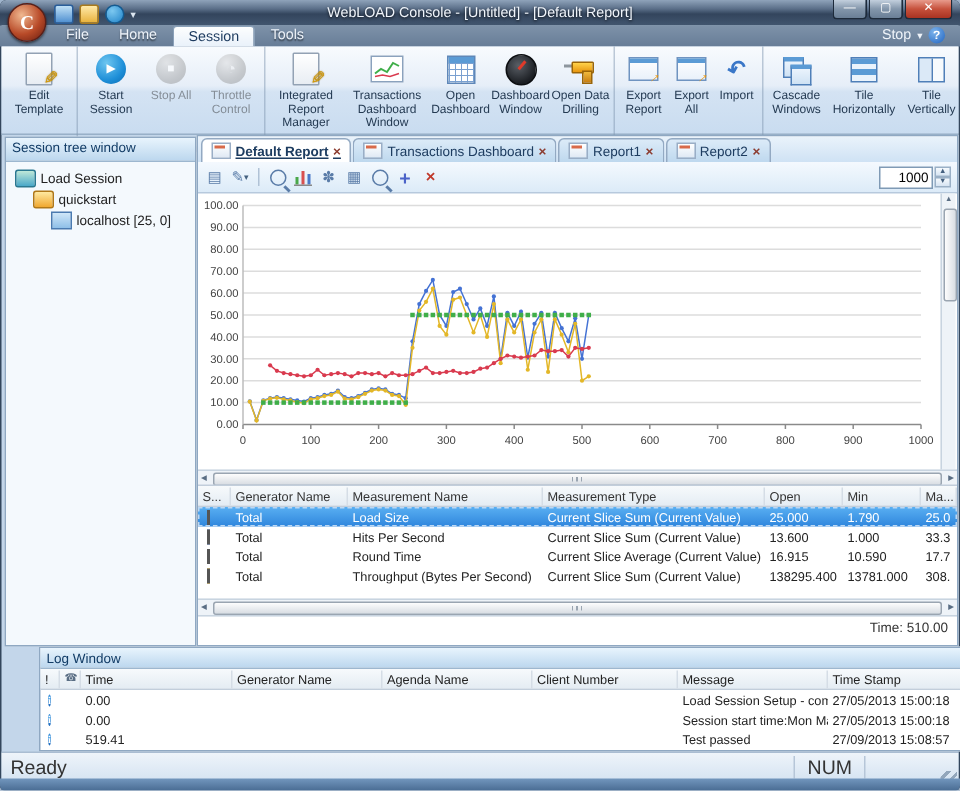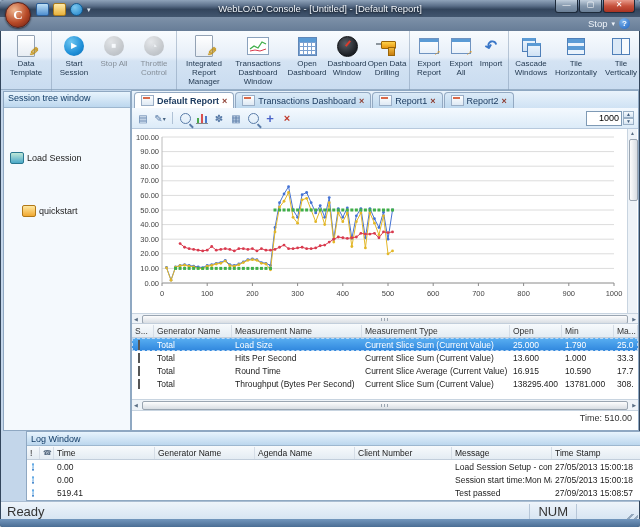--- a/index.html
+++ b/index.html
@@ -85,35 +85,35 @@
     linear-gradient(#5b9bd5 0 4px,#eaf3fc 4px 7px,#5b9bd5 7px 11px,#eaf3fc 11px);}
   .tilevic{width:16px;height:15px;border:1px solid #4f7fb8;background:
     linear-gradient(90deg,#dbe9f7 0 50%,#f6fafd 50%);position:relative;}
   .tilevic:after{content:"";position:absolute;left:50%;top:0;bottom:0;width:1px;background:#4f7fb8;}
   
   .session-pane{position:absolute;left:3px;top:91px;width:126px;height:338px;
     background:#f4f9fd;border:1px solid #8fa8c2;}
   .pane-header{height:14px;background:linear-gradient(#e8f4fd,#bcd7ee);
     border-bottom:1px solid #9db7cf;color:#123c66;font-size:9px;padding:1px 4px 0;}
   .tree{padding:4px 0 0 4px;}
-  .tree-item{display:flex;align-items:center;gap:3px;height:14px;font-size:9px;color:#222;margin-top:39px;}
+  .tree-item{display:flex;align-items:center;gap:3px;height:14px;font-size:9px;color:#222;}
   .ti1{padding-left:2px;} .ti2{padding-left:14px;} .ti3{padding-left:26px;}
   .tico{width:12px;height:10px;flex:0 0 auto;}
   .tico-session{background:linear-gradient(#bfe8d8,#4aa8c8);border:1px solid #2a7890;border-radius:2px;}
   .tico-template{background:linear-gradient(#ffe9a0,#f0a830);border:1px solid #b07818;border-radius:2px;}
   .tico-host{background:linear-gradient(#cfe6f8,#8fc0e8);border:1px solid #4a7ab0;}
   
   .report-pane{position:absolute;left:131px;top:90px;width:506px;height:339px;
     background:#fff;border:1px solid #8fa8c2;}
   .rtabbar{position:absolute;left:0;top:0;right:0;height:17px;
     background:linear-gradient(#eaf3fb,#cfe2f4);border-bottom:1px solid #9cb4cc;display:flex;align-items:flex-end;padding-left:2px;}
   .rtab{display:flex;align-items:center;gap:3px;height:15px;padding:0 6px;margin-right:1px;
     border:1px solid #93a9c2;border-bottom:none;border-radius:4px 4px 0 0;
     background:linear-gradient(#dcebf8,#bed8ee);font-size:9px;color:#1d3c60;white-space:nowrap;}
-  .rtab.active{background:#fff;font-weight:bold;}
+  .rtab.active{background:#fff;font-weight:bold;text-decoration:underline;}
   .doc-ico{width:11px;height:9px;background:linear-gradient(#fff,#dfe9f4);border:1px solid #9aaec6;position:relative;}
   .doc-ico:after{content:"";position:absolute;left:1px;top:1px;width:7px;height:2px;background:#d86a4a;}
   .tab-x{color:#8b3a2e;font-size:9px;font-weight:bold;}
   .rtoolbar{position:absolute;left:0;top:17px;right:0;height:20px;
     background:linear-gradient(#f4f9fe,#dcebf8);border-bottom:1px solid #b7c9dd;
     display:flex;align-items:center;gap:3px;padding:0 4px;}
   .tbico{width:14px;height:14px;display:flex;align-items:center;justify-content:center;
     font-size:10px;color:#5a7ca8;}
   .tbsep{width:1px;height:12px;background:#b0c2d6;margin:0 2px;}
   .mag{position:relative;width:9px;height:9px;border:1.5px solid #5a7ca8;border-radius:50%;}
@@ -193,34 +193,40 @@
   </div>
   <div class="applogo">C</div>
   <div class="qat">
     <span class="qicon qi-save"></span>
     <span class="qicon qi-open"></span>
     <span class="qicon qi-run"></span>
     <span class="qcaret">▾</span>
   </div>
 
   <div class="menustrip">
+    <div class="mtabs">
+      <div class="mtab">File</div>
+      <div class="mtab">Home</div>
+      <div class="mtab active">Session</div>
+      <div class="mtab">Tools</div>
+    </div>
     <div class="helpzone">
       <span>Stop</span>
       <span style="font-size:7px;">▾</span>
       <span class="help-q">?</span>
     </div>
   </div>
 
   <div class="ribbon">
     <div class="rgroup">
       <div class="rbtn">
         <span class="ic">
             <span class="pageic"></span>
           </span>
-        <span class="rlabel">Data Template</span>
+        <span class="rlabel">Edit Template</span>
       </div>
       <div class="glabel">Start Editing</div>
     </div>
     <div class="rgroup">
       <div class="rbtn narrow">
         <span class="ic">
             <span class="circ c-play">▶</span>
           </span>
         <span class="rlabel">Start Session</span>
       </div>
@@ -329,20 +335,24 @@
   <div class="session-pane">
     <div class="pane-header">Session tree window</div>
     <div class="tree">
       <div class="tree-item ti1">
         <span class="tico tico-session"></span>
         <span>Load Session</span>
       </div>
       <div class="tree-item ti2">
         <span class="tico tico-template"></span>
         <span>quickstart</span>
+      </div>
+      <div class="tree-item ti3">
+        <span class="tico tico-host"></span>
+        <span>localhost [25, 0]</span>
       </div>
     </div>
   </div>
 
   <div class="report-pane">
     <div class="rtabbar">
       <div class="rtab active">
         <span class="doc-ico"></span>
         <span>Default Report</span>
         <span class="tab-x">×</span>

